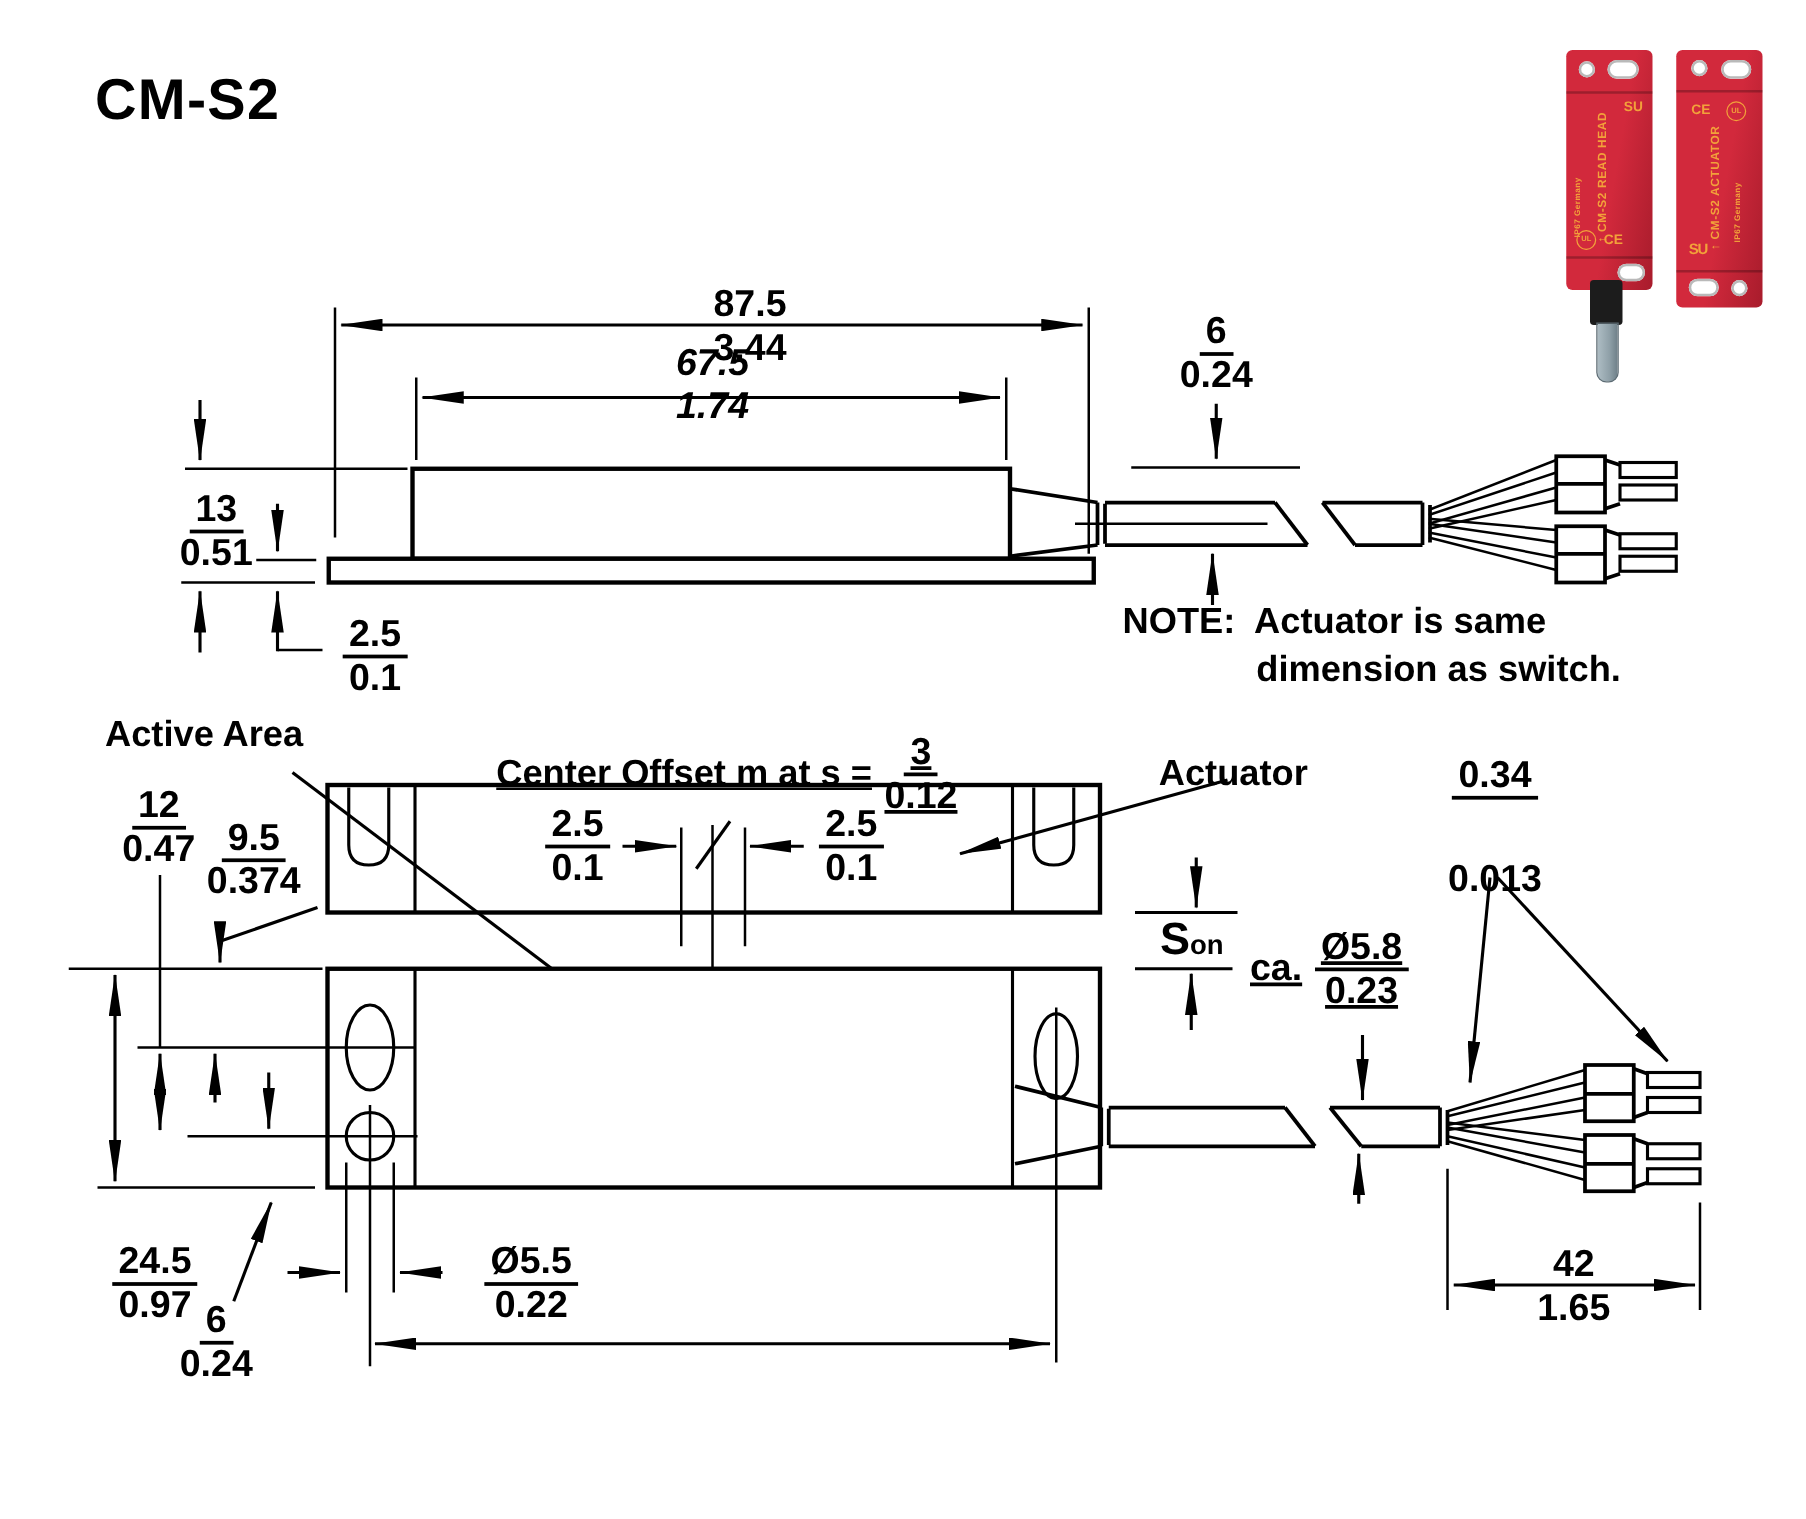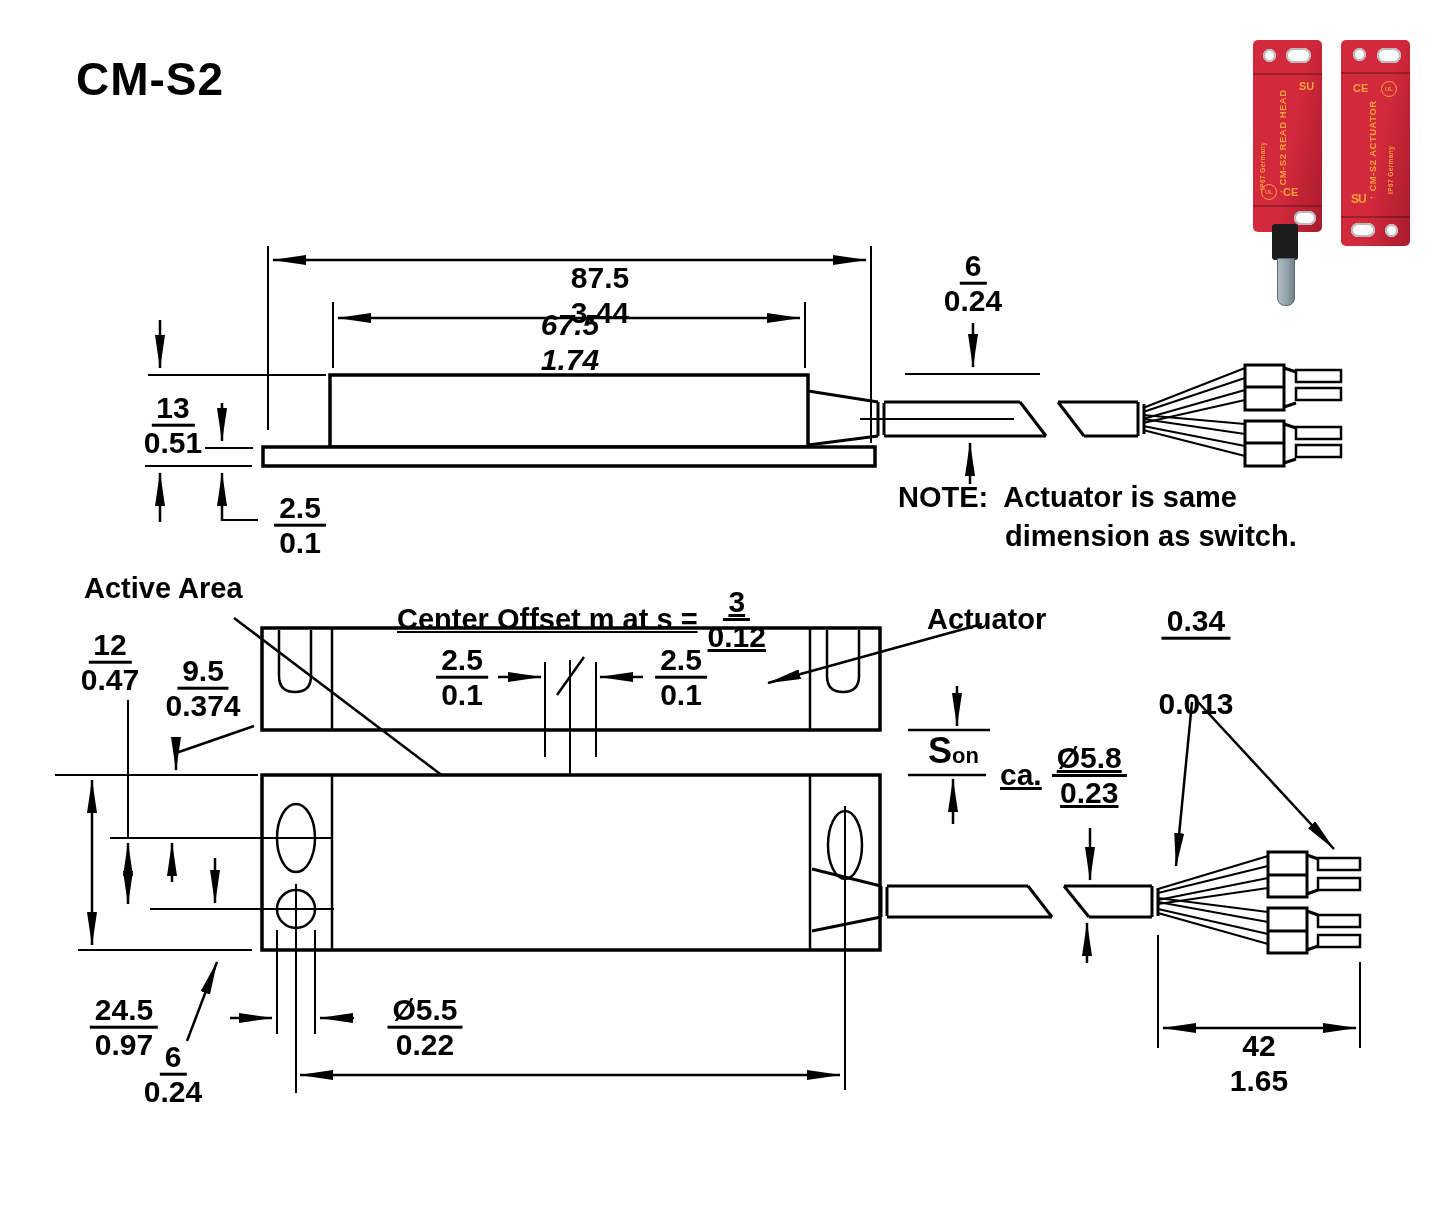--- a/index.html
+++ b/index.html
@@ -7,21 +7,21 @@
         font-family:"Liberation Sans", sans-serif;color:#000;}
   svg{position:absolute;left:0;top:0;}
   .lbl{position:absolute;font-weight:700;white-space:nowrap;color:#000;}
   .title{font-size:46px;letter-spacing:1px;}
   .anno{font-size:29px;}
   
   .fr{position:absolute;transform:translate(-50%,-50%);display:flex;flex-direction:column;
       align-items:center;font-weight:700;font-size:30px;line-height:1.06;text-align:center;white-space:nowrap;}
   .fr .t{padding:0 5px;}
   .fr.bar .t{border-bottom:3px solid #000;}
-  .fr.nobar{gap:3px;margin-top:34px;}
+  .fr.nobar{gap:3px;}
   .row{position:absolute;display:flex;align-items:center;gap:10px;font-weight:700;white-space:nowrap;text-decoration:underline;}
   .row .fr2{display:flex;flex-direction:column;align-items:center;font-size:30px;line-height:1.06;}
   .row .fr2 .t{border-bottom:3px solid #000;padding:0 5px;}
   .note{position:absolute;font-weight:700;font-size:29px;line-height:1.35;}
   .note .l2{padding-left:107px;}
   .son{position:absolute;display:flex;align-items:flex-end;font-weight:700;}
   .son .big{font-size:36px;line-height:1;}
   .son .sub{font-size:22px;line-height:1;margin-bottom:2px;}
   
   .device{position:absolute;border-radius:5px;
@@ -251,21 +251,21 @@
       <span class="b">0.1</span>
   </div>
 
   <div class="note" style="left:898px;top:478px;">
     <div><span>NOTE:</span>&nbsp; <span>Actuator is same</span></div>
     <div class="l2">dimension as switch.</div>
   </div>
 
   <div class="lbl anno" style="left:84px;top:572px;">Active Area</div>
 
-  <div class="fr bar" style="left:110px;top:662px;">
+  <div class="fr bar" style="left:127px;top:662px;">
     <span class="t">12</span>
       <span class="b">0.47</span>
   </div>
   <div class="fr bar" style="left:203px;top:688px;">
     <span class="t">9.5</span>
       <span class="b">0.374</span>
   </div>
 
   <div class="row" style="left:397px;top:586px;font-size:29px;">
     <span>Center Offset m at s =</span>

